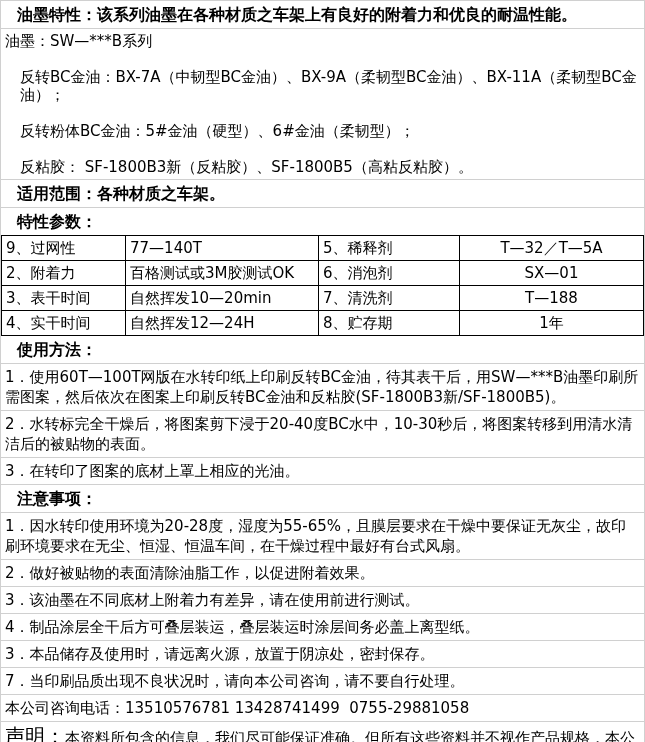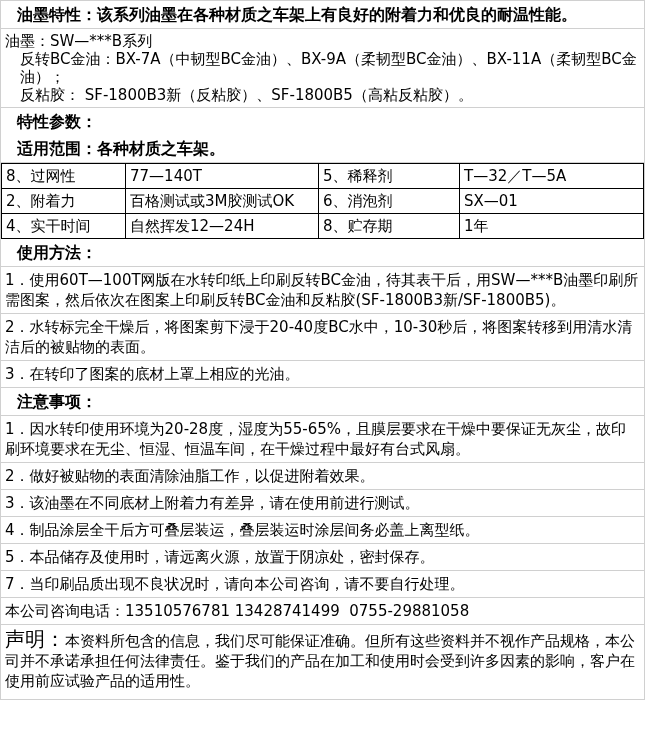--- a/index.html
+++ b/index.html
@@ -29,38 +29,39 @@
     font-weight: bold;
     font-size: 16px;
     line-height: 21px;
     padding-left: 16px;
   }
   .ink-line {
     line-height: 18px;
   }
   .indent {
     padding-left: 15px;
+    margin-top: 18px;
   }
   table.params {
     width: 100%;
     border-collapse: collapse;
     table-layout: fixed;
   }
   table.params td {
     border: 1px solid #000000;
     padding: 2px 4px;
     line-height: 20px;
     font-size: 15px;
     overflow: hidden;
     white-space: nowrap;
   }
   td.c1 { width: 115px; }
   td.c2 { width: 184px; }
   td.c3 { width: 132px; }
-  td.c4 { width: auto; }
+  td.c4 { width: auto; text-align: center; }
   .pre {
     white-space: pre-wrap;
   }
   .statement-row {
     padding: 4px 4px 8px 4px;
   }
   .statement-label {
     font-weight: normal;
     font-size: 20px;
   }
@@ -70,44 +71,51 @@
 
 <div class="doc">
 
   <div class="row heading">
     <span>油墨特性：该系列油墨在各种材质之车架上有良好的附着力和优良的耐温性能。</span>
   </div>
 
   <div class="row">
     <div class="ink-line">油墨：SW—***B系列</div>
     <div class="ink-line indent">反转BC金油：BX-7A（中韧型BC金油）、BX-9A（柔韧型BC金油）、BX-11A（柔韧型BC金油）；</div>
+    <div class="ink-line indent">反转粉体BC金油：5#金油（硬型）、6#金油（柔韧型）；</div>
     <div class="ink-line indent">反粘胶： SF-1800B3新（反粘胶）、SF-1800B5（高粘反粘胶）。</div>
+  </div>
+
+  <div class="row heading">
+    <span>适用范围：各种材质之车架。</span>
   </div>
 
   <div class="row heading no-border">
     <span>特性参数：</span>
   </div>
 
-  <div class="row heading">
-    <span>适用范围：各种材质之车架。</span>
-  </div>
-
   <table class="params">
     <tbody>
       <tr>
-        <td class="c1">8、过网性</td>
+        <td class="c1">9、过网性</td>
         <td class="c2">77—140T</td>
         <td class="c3">5、稀释剂</td>
         <td class="c4">T—32／T—5A</td>
       </tr>
       <tr>
         <td class="c1">2、附着力</td>
         <td class="c2">百格测试或3M胶测试OK</td>
         <td class="c3">6、消泡剂</td>
         <td class="c4">SX—01</td>
+      </tr>
+      <tr>
+        <td class="c1">3、表干时间</td>
+        <td class="c2">自然挥发10—20min</td>
+        <td class="c3">7、清洗剂</td>
+        <td class="c4">T—188</td>
       </tr>
       <tr>
         <td class="c1">4、实干时间</td>
         <td class="c2">自然挥发12—24H</td>
         <td class="c3">8、贮存期</td>
         <td class="c4">1年</td>
       </tr>
     </tbody>
   </table>
 
@@ -118,21 +126,21 @@
   <div class="row">2．水转标完全干燥后，将图案剪下浸于20-40度BC水中，10-30秒后，将图案转移到用清水清洁后的被贴物的表面。</div>
   <div class="row">3．在转印了图案的底材上罩上相应的光油。</div>
 
   <div class="row heading">
     <span>注意事项：</span>
   </div>
   <div class="row">1．因水转印使用环境为20-28度，湿度为55-65%，且膜层要求在干燥中要保证无灰尘，故印刷环境要求在无尘、恒湿、恒温车间，在干燥过程中最好有台式风扇。</div>
   <div class="row">2．做好被贴物的表面清除油脂工作，以促进附着效果。</div>
   <div class="row">3．该油墨在不同底材上附着力有差异，请在使用前进行测试。</div>
   <div class="row">4．制品涂层全干后方可叠层装运，叠层装运时涂层间务必盖上离型纸。</div>
-  <div class="row">5．本品储存及使用时，请远离火源，放置于阴凉处，密封保存。</div>
+  <div class="row">3．本品储存及使用时，请远离火源，放置于阴凉处，密封保存。</div>
   <div class="row">7．当印刷品质出现不良状况时，请向本公司咨询，请不要自行处理。</div>
 
   <div class="row pre">本公司咨询电话：13510576781 13428741499  0755-29881058</div>
 
   <div class="row no-border statement-row">
     <span class="statement-label">声明：</span><span>本资料所包含的信息，我们尽可能保证准确。但所有这些资料并不视作产品规格，本公司并不承诺承担任何法律责任。鉴于我们的产品在加工和使用时会受到许多因素的影响，客户在使用前应试验产品的适用性。</span>
   </div>
 
 </div>
 

